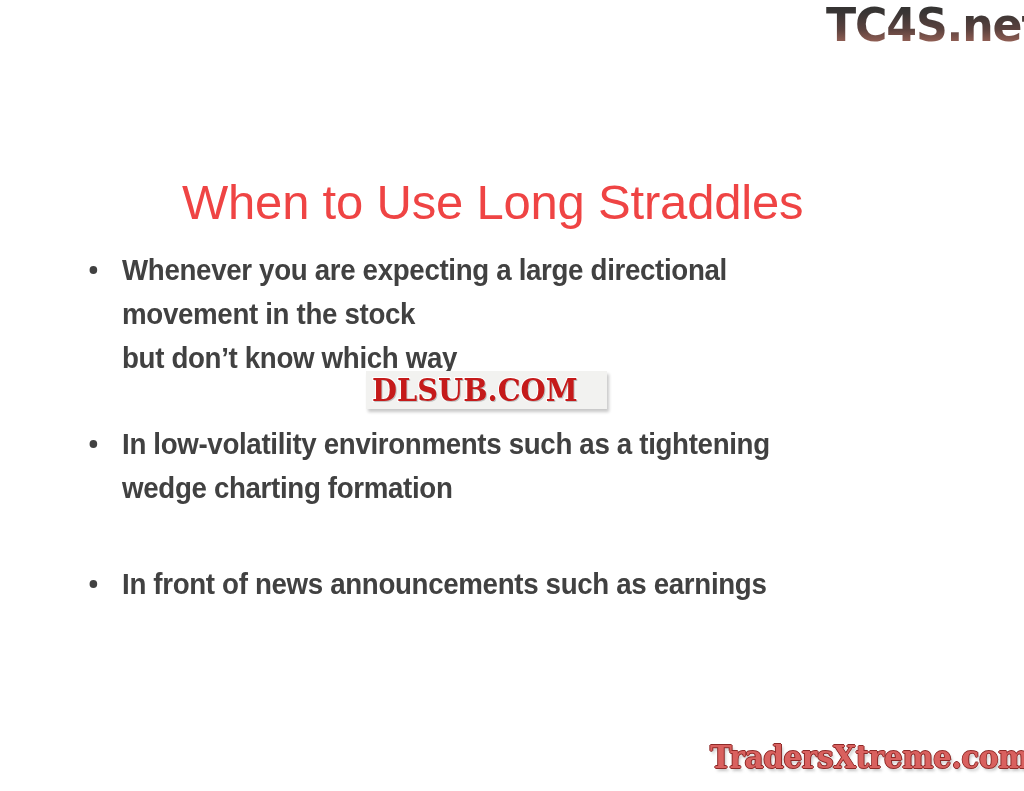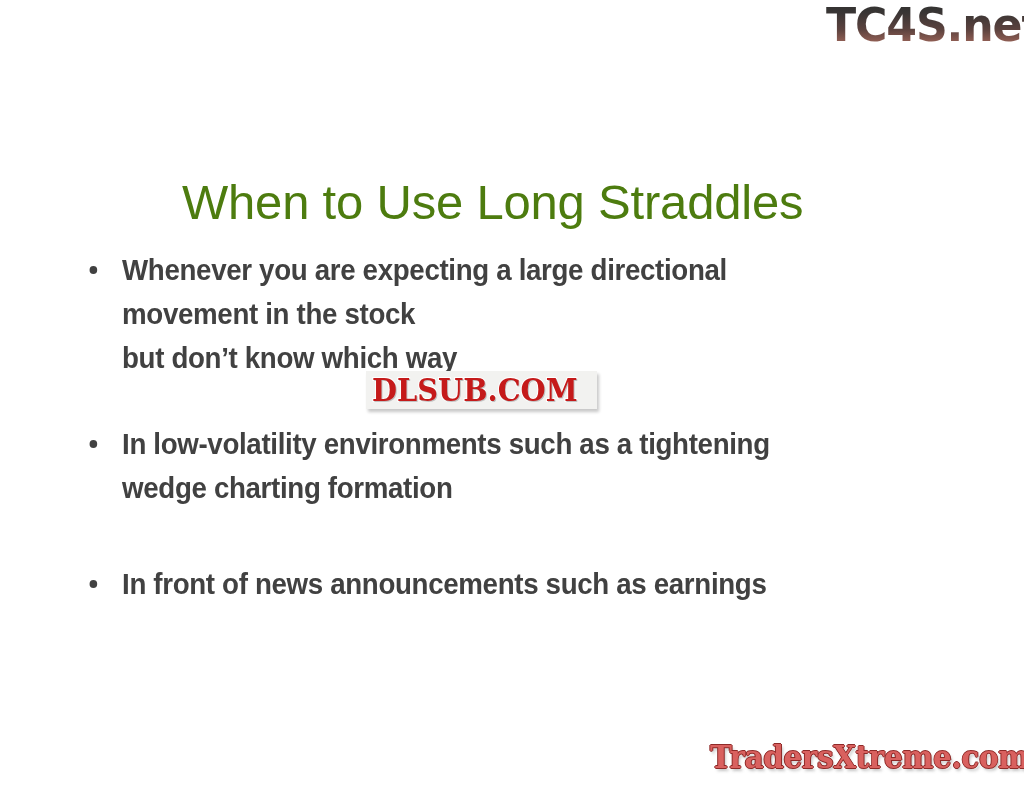--- a/index.html
+++ b/index.html
@@ -53,21 +53,21 @@
   #slide-title {
     position: absolute;
     left: 182px;
     top: 140px;
     width: 700px;
     font-family: "Liberation Sans", sans-serif;
     font-weight: 400;
     font-size: 49px;
     line-height: 58px;
     letter-spacing: -0.2px;
-    color: #4d7c0f;
+    color: #ef4444;
     white-space: nowrap;
   }
 
   
   #bullet-list {
     position: absolute;
     left: 80px;
     top: 248px;
     width: 860px;
   }
@@ -97,21 +97,21 @@
 
   #bullet-1 { margin-top: 0px; }
   #bullet-2 { margin-top: 42px; }
   #bullet-3 { margin-top: 52px; }
 
   
   #dlsub-watermark {
     position: absolute;
     left: 366px;
     top: 371px;
-    padding: 3px 4px 4px 6px;
+    padding: 3px 14px 4px 6px;
     background: #f2f2f0;
     box-shadow: 2px 3px 3px rgba(0,0,0,0.22);
     line-height: 1;
   }
   #dlsub-text {
     display: block;
     font-family: "DejaVu Serif", serif;
     font-weight: bold;
     font-size: 31px;
     letter-spacing: 0px;

